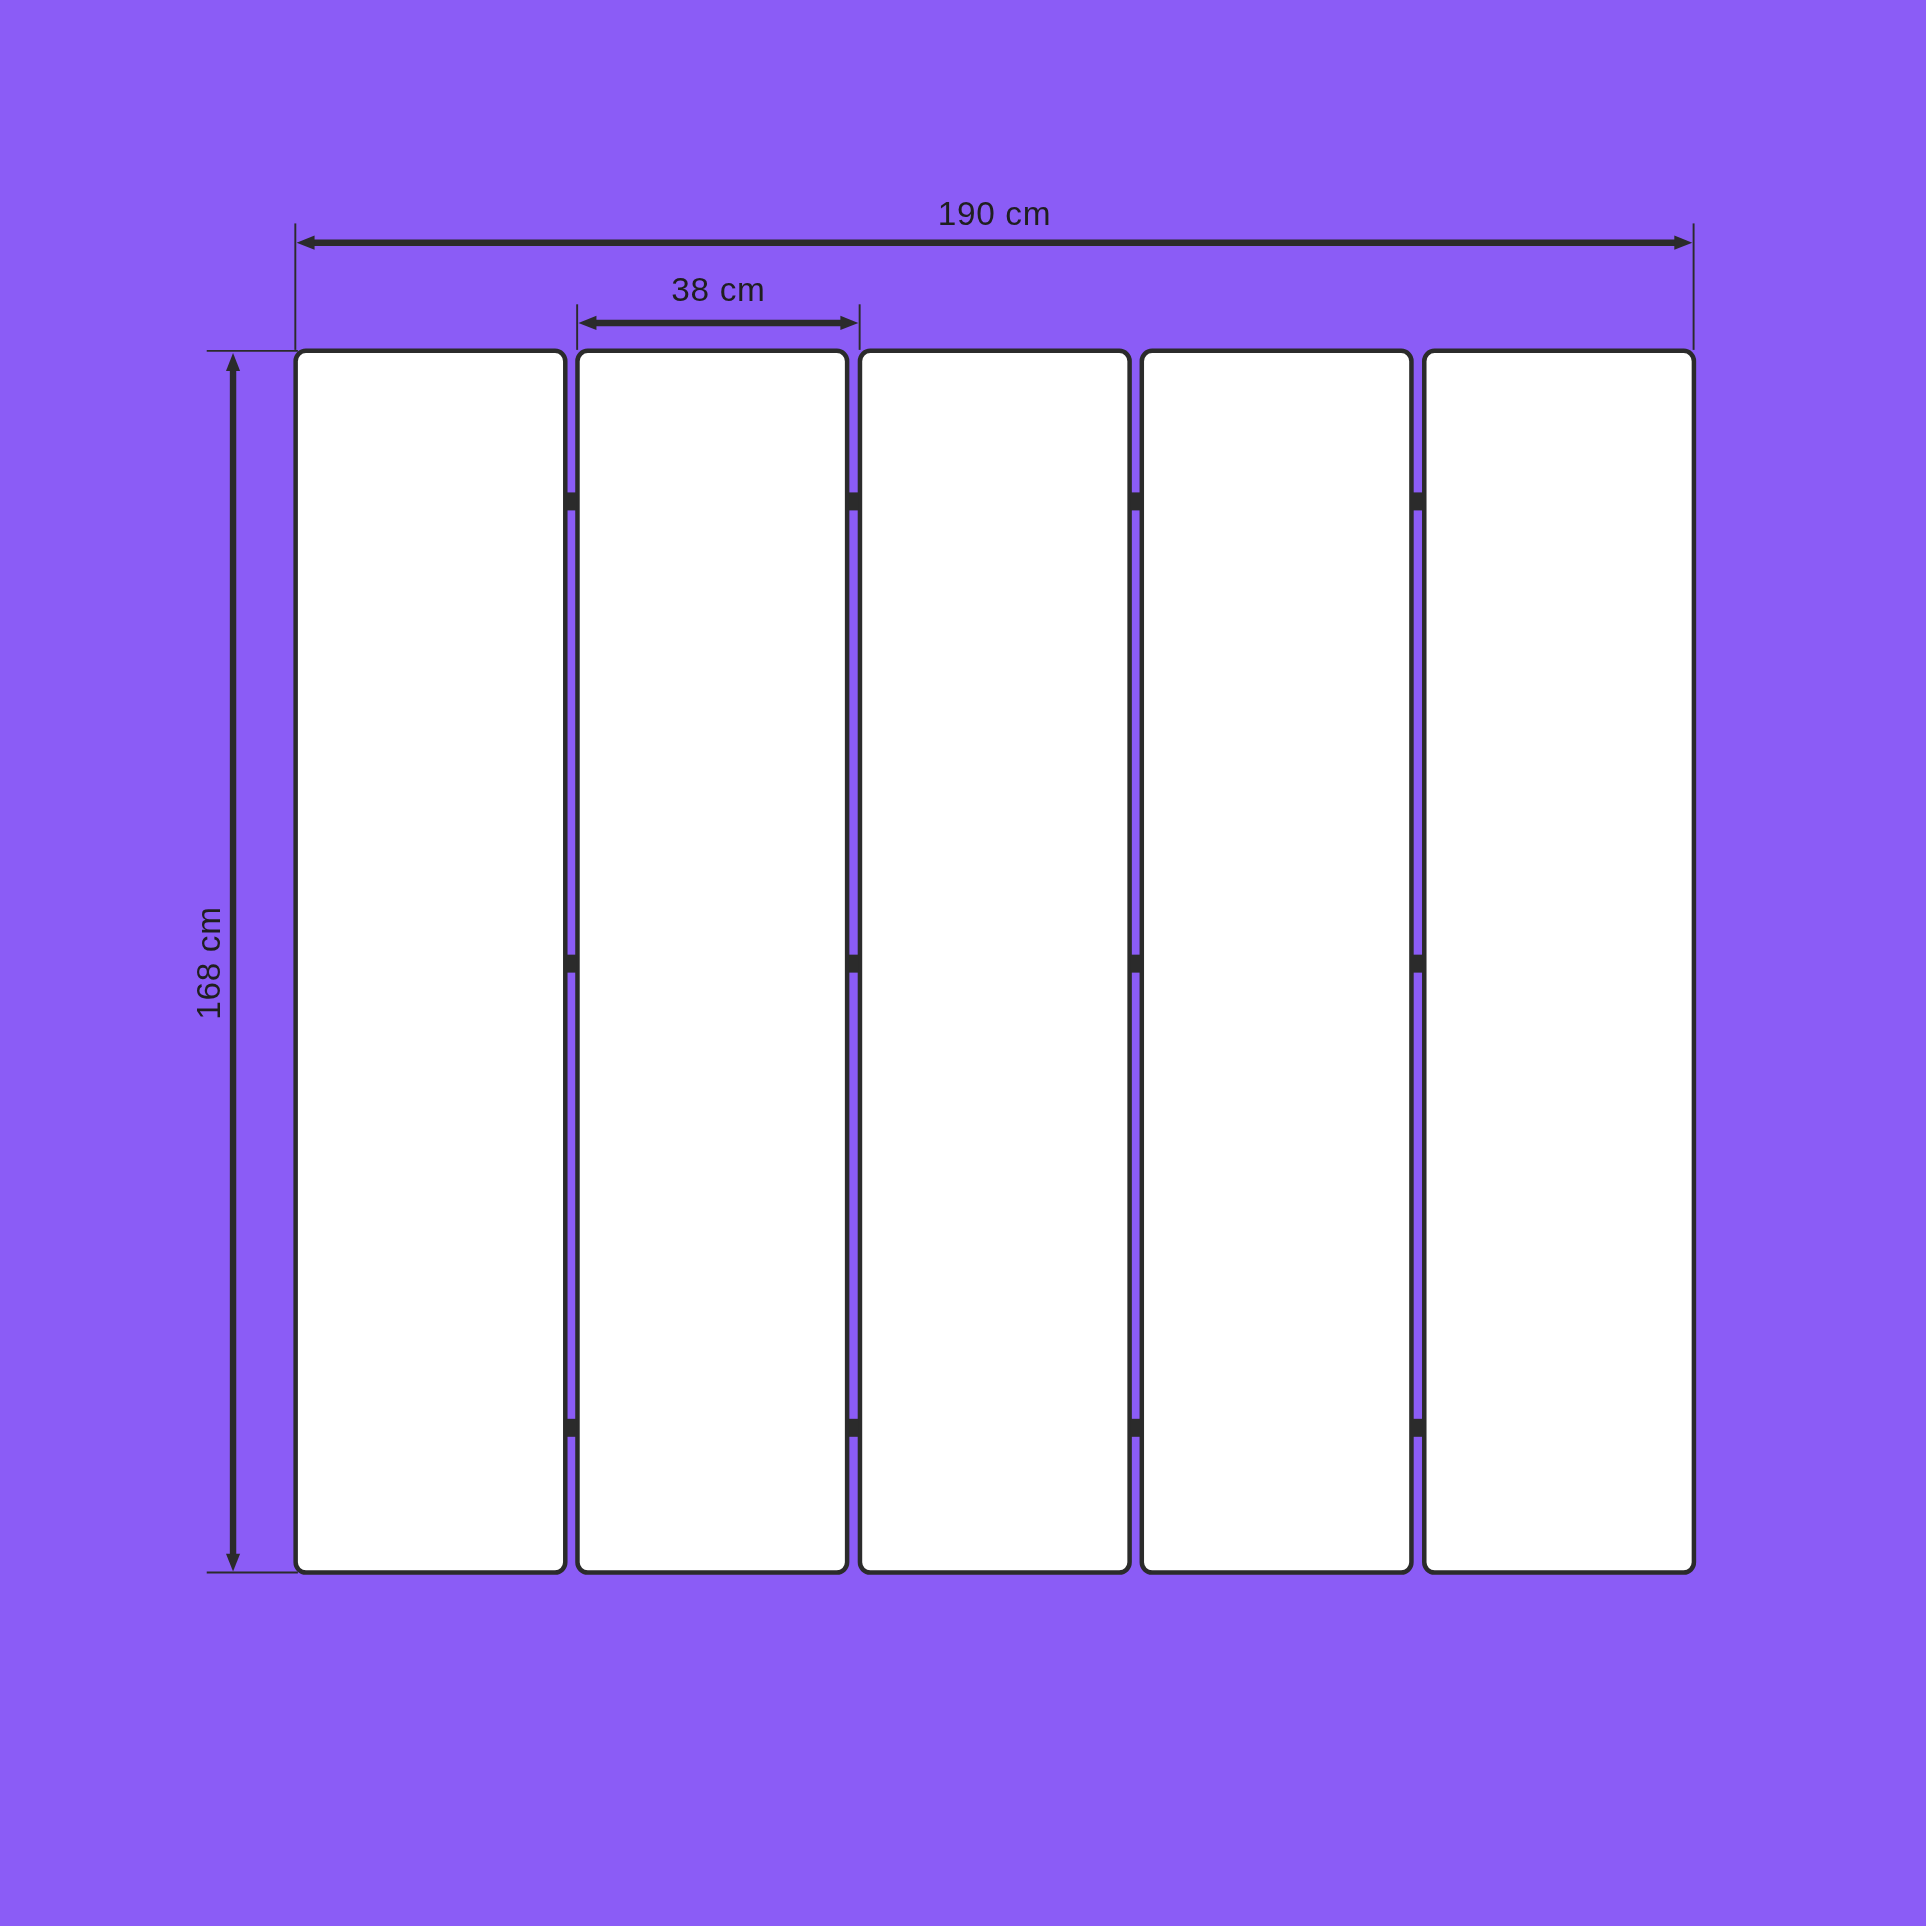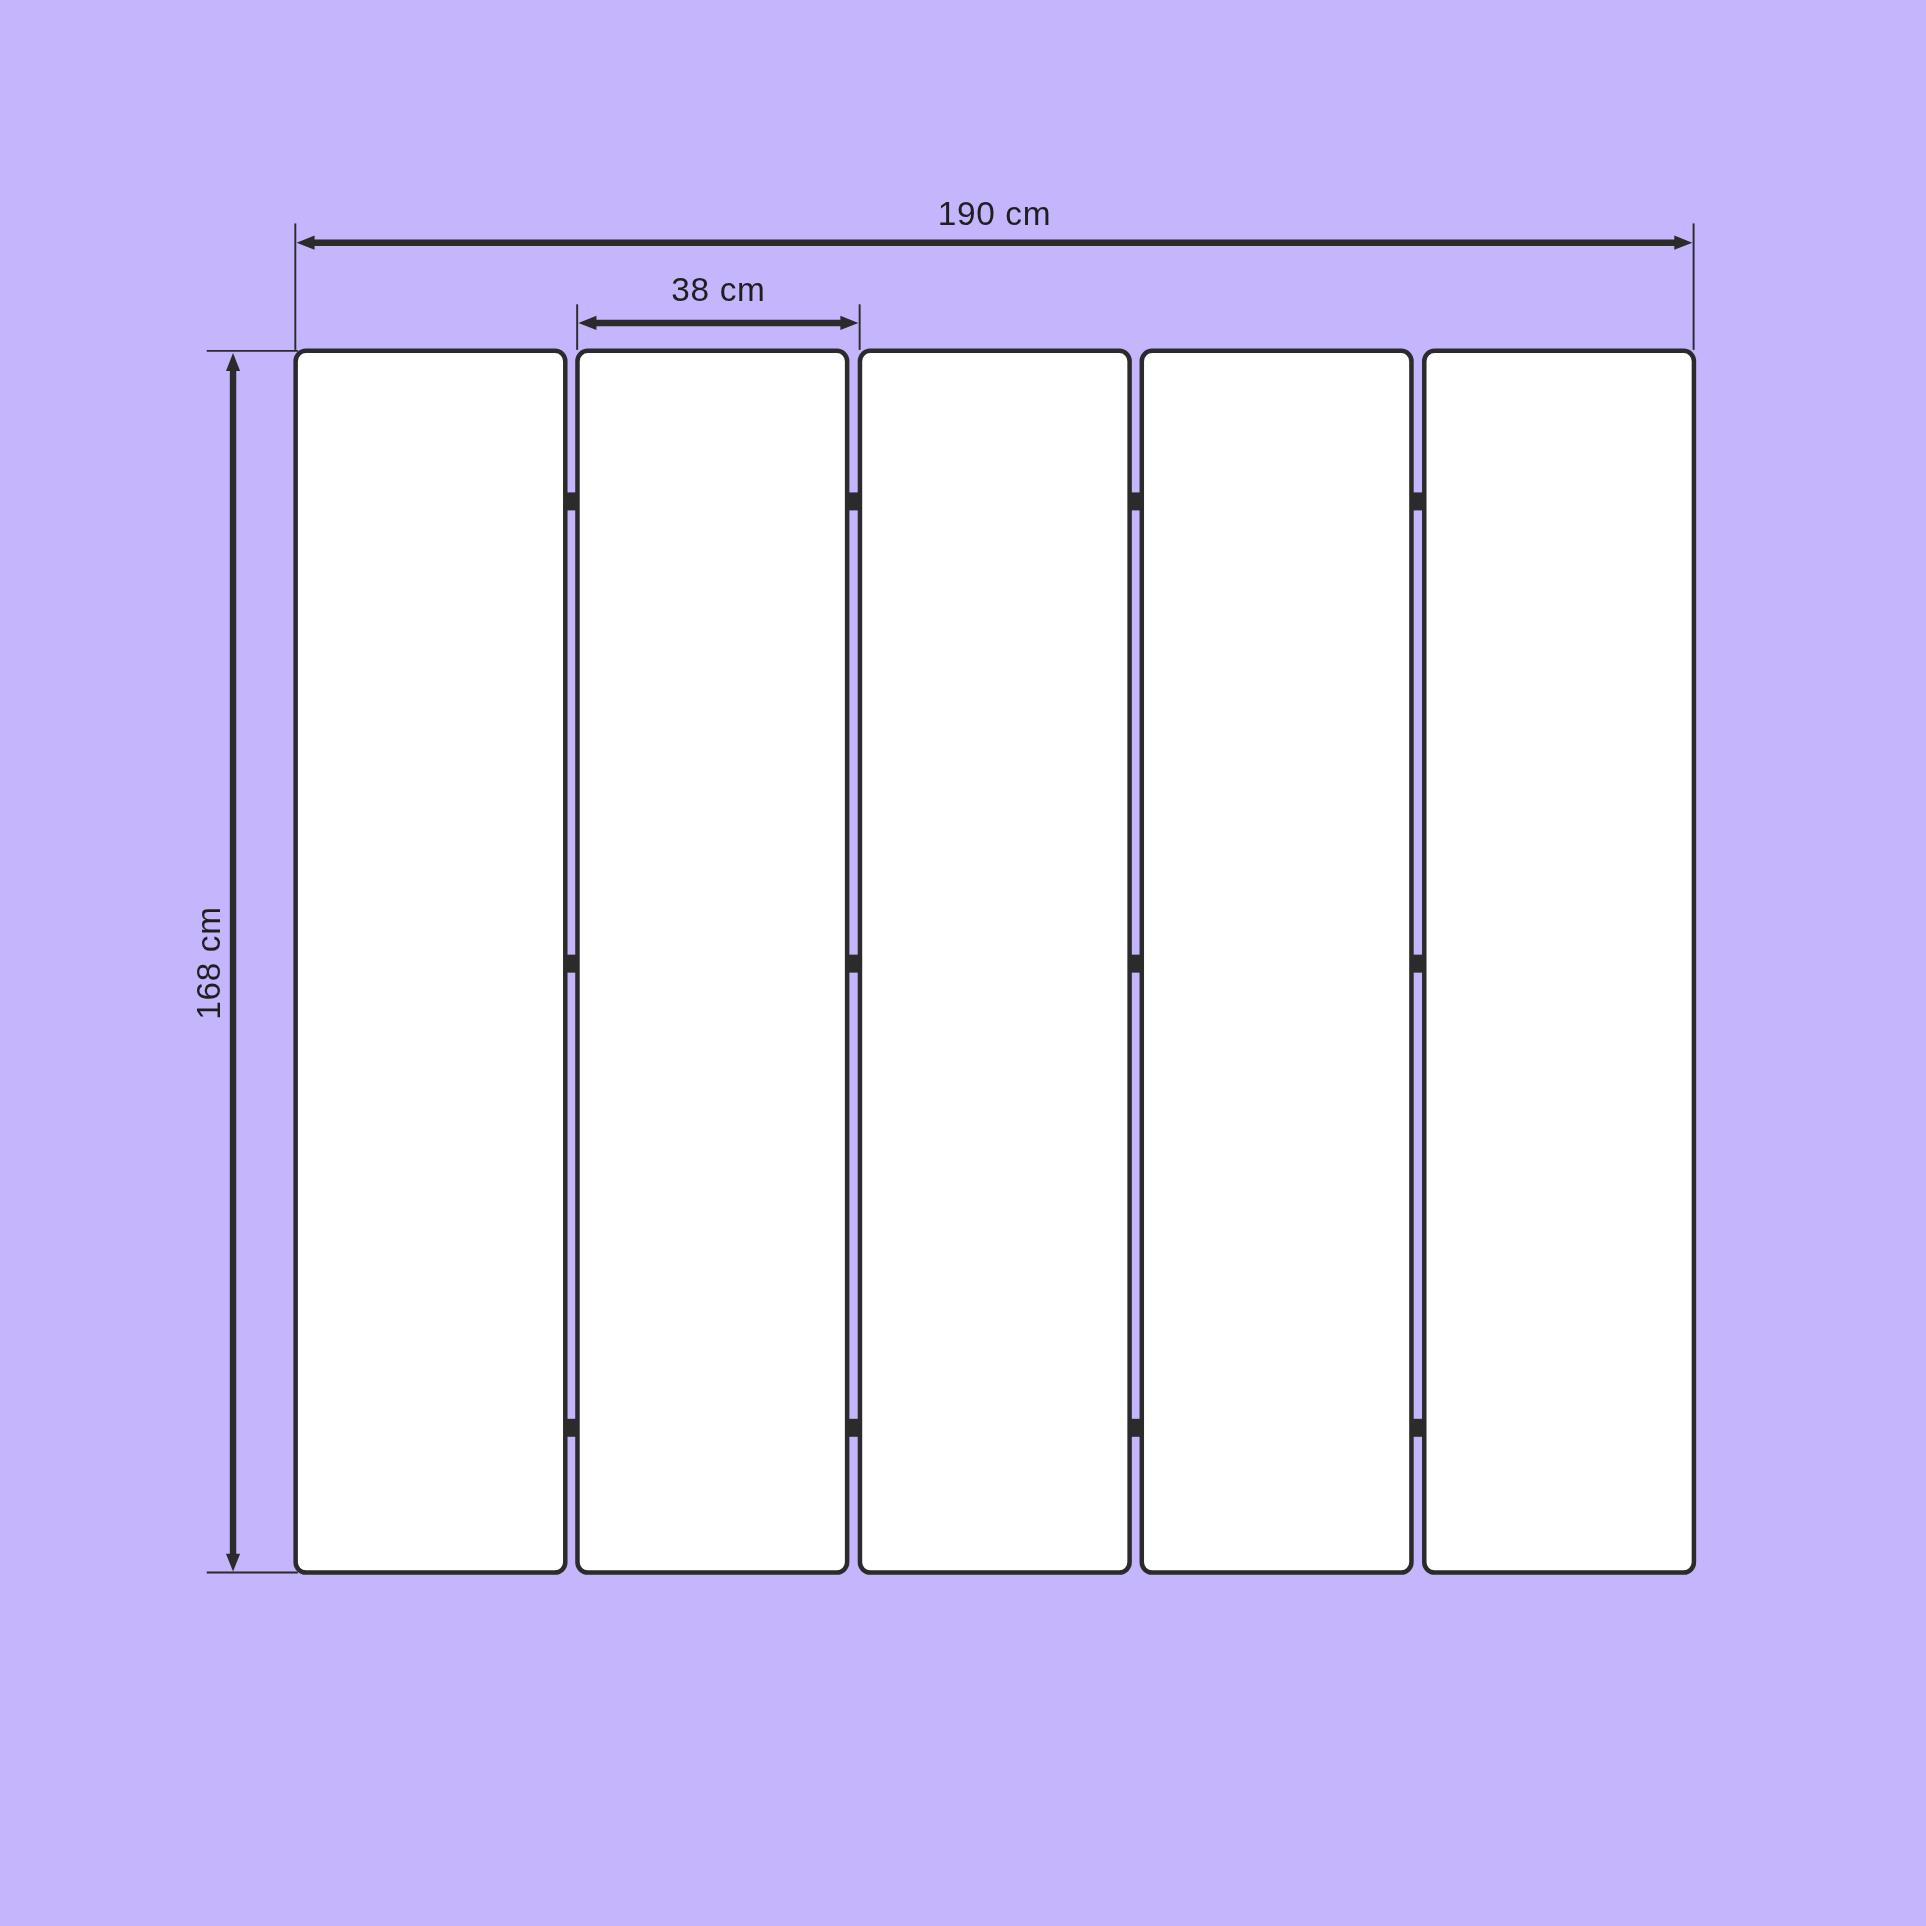--- a/index.html
+++ b/index.html
@@ -4,21 +4,21 @@
 <style>
   html, body {
     margin: 0;
     padding: 0;
     background: #ffffff;
   }
   .canvas {
     position: relative;
     width: 1926px;
     height: 1926px;
-    background: #c4b5fd;
+    background: #8b5cf6;
     font-family: "Liberation Sans", sans-serif;
   }
   svg { display: block; }
   .panel {
     fill: #ffffff;
     stroke: #2b2b2b;
     stroke-width: 7;
   }
   .hinge { fill: #2b2b2b; }
   .dim-line {

